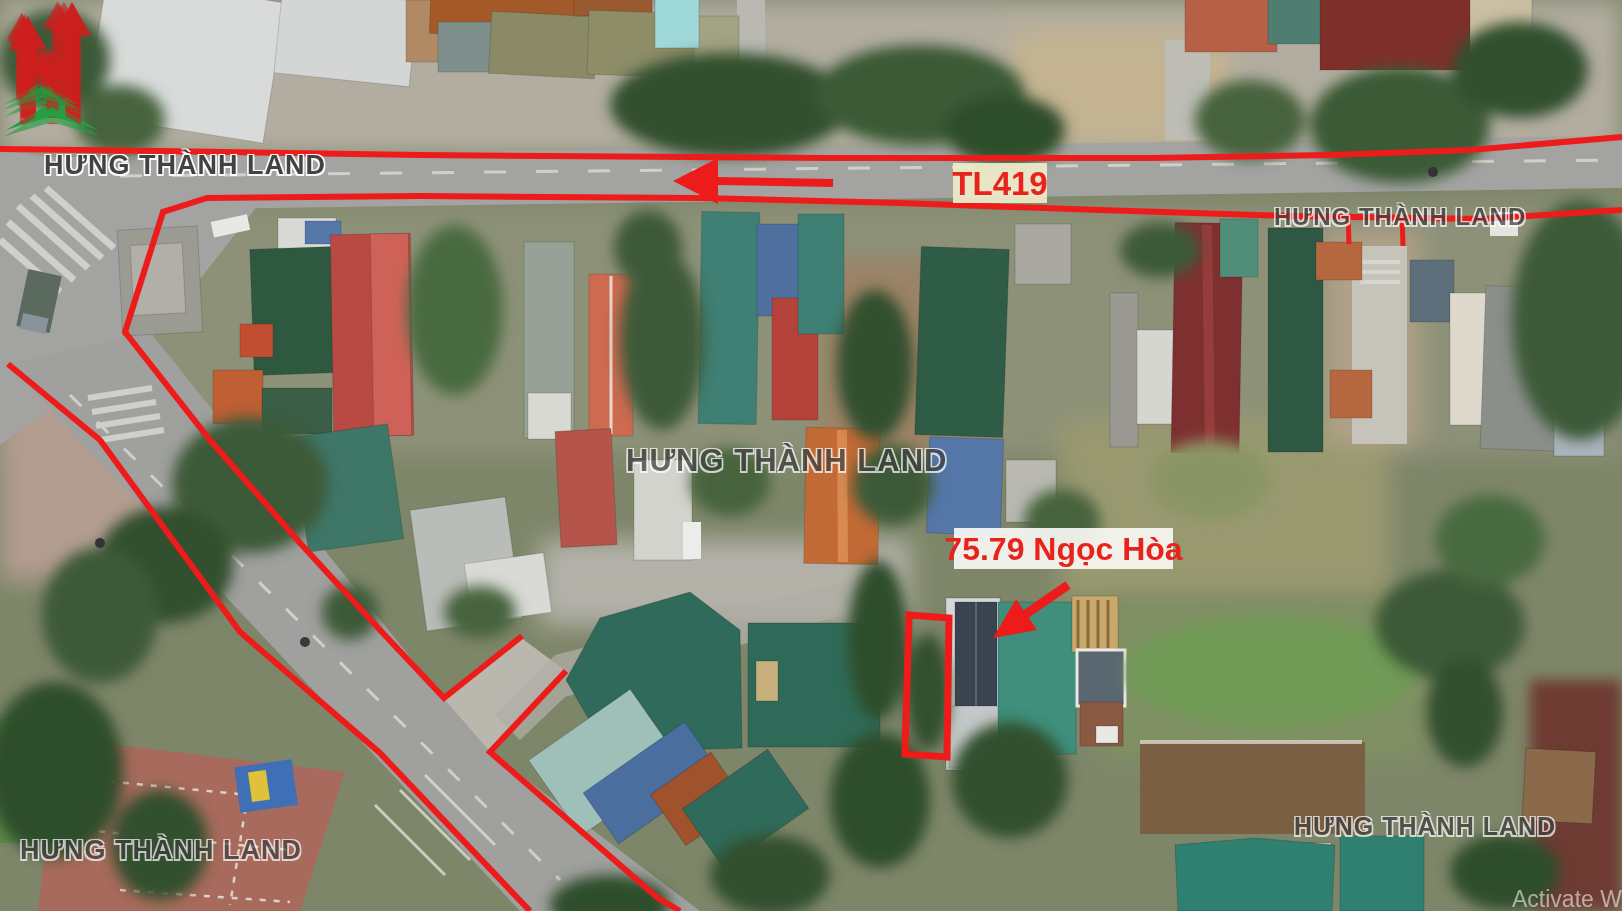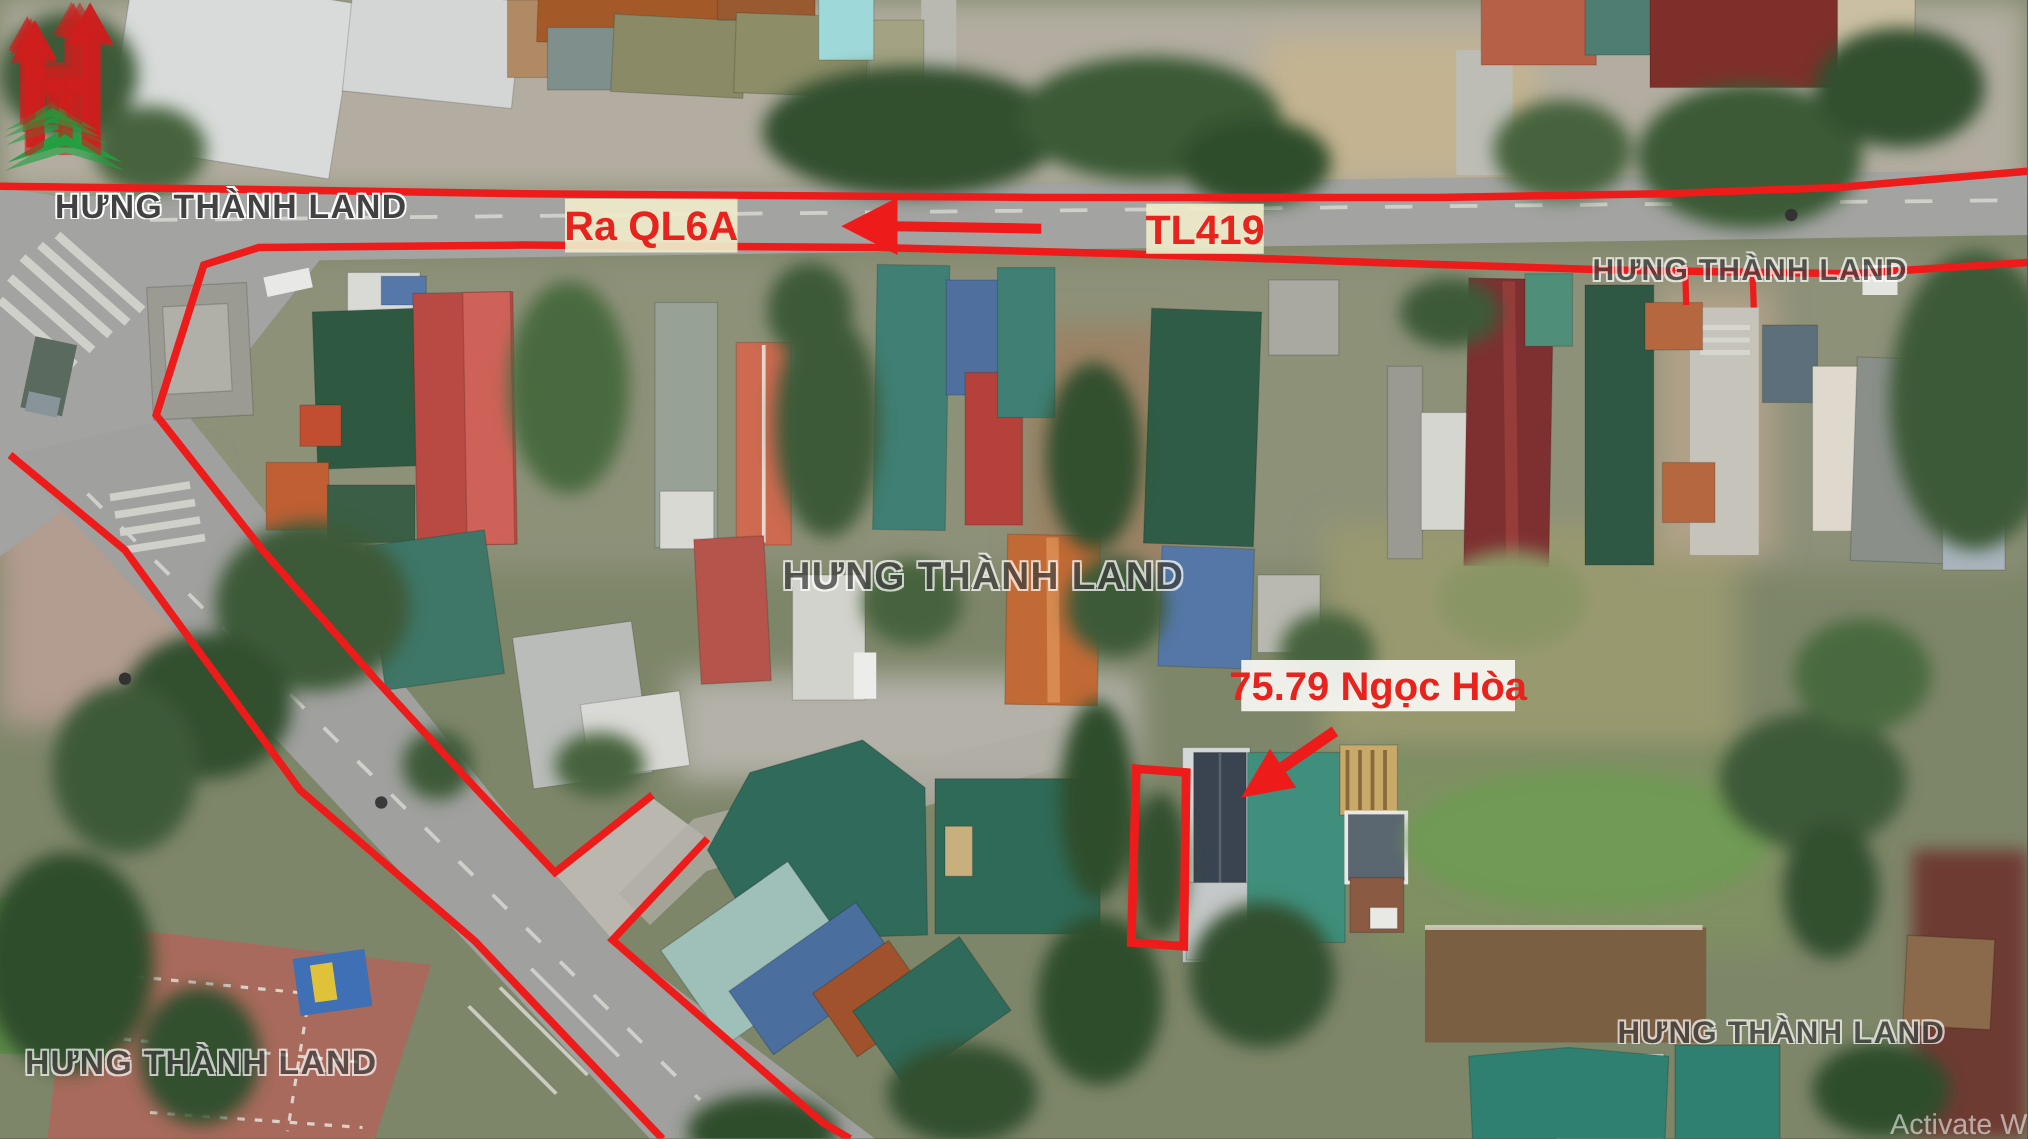--- a/index.html
+++ b/index.html
@@ -11,22 +11,22 @@
   #stage svg{position:absolute;left:0;top:0;}
   
   .label-chip{
     position:absolute;display:flex;align-items:center;justify-content:center;
     font-weight:600;color:var(--label_text_red,#e8221c);
     line-height:1;white-space:nowrap;
   }
   .chip-cream{background:var(--label_bg_cream,rgba(238,236,201,.92));}
   .chip-white{background:var(--label_bg_white,rgba(248,248,244,.92));}
   #lbl-direction{left:452px;top:159px;width:138px;height:43px;font-size:33px;}
-  #lbl-route{left:917px;top:163px;width:94px;height:40px;font-size:33px;}
-  #lbl-plot{left:993px;top:528px;width:219px;height:41px;font-size:32px;}
+  #lbl-route{left:953px;top:163px;width:94px;height:40px;font-size:33px;}
+  #lbl-plot{left:954px;top:528px;width:219px;height:41px;font-size:32px;}
   
   .wm-text{
     position:absolute;font-weight:bold;color:var(--watermark_text,#3d3d3d);
     letter-spacing:1px;white-space:nowrap;
     text-shadow:-1.5px -1.5px 0 #fff,1.5px -1.5px 0 #fff,-1.5px 1.5px 0 #fff,1.5px 1.5px 0 #fff;
     text-align:right;
   }
   .wm-logo{position:absolute;}
   #wm-tl-logo{left:112px;top:16px;width:104px;height:132px;opacity:.92;}
   #wm-tl-text{left:44px;top:150px;font-size:27px;opacity:.95;}
@@ -301,21 +301,20 @@
       <line class="red-line" stroke-width="8" x1="716" y1="181" x2="833" y2="183"></line>
       <polygon class="red-fill" points="673,181 718,158 718,204"></polygon>
     </g>
     <g>
       <line class="red-line" stroke-width="9" x1="1068" y1="585" x2="1026" y2="614"></line>
       <polygon class="red-fill" points="993,638 1016,599 1037,630"></polygon>
     </g>
     <polygon class="red-line" stroke-width="7" fill="none" points="909,615 949,618 947,757 905,754"></polygon>
   </svg>
 
-  <div id="lbl-direction" class="label-chip chip-cream">Ra QL6A</div>
   <div id="lbl-route" class="label-chip chip-cream">TL419</div>
   <div id="lbl-plot" class="label-chip chip-white">75.79 Ngọc Hòa</div>
 
   <svg id="wm-tl-logo" class="wm-logo" viewBox="0 0 100 132">
       <use href="#brandLogoSym"></use>
     </svg>
   <div id="wm-tl-text" class="wm-text">HƯNG THÀNH LAND</div>
 
   <svg id="wm-r-logo" class="wm-logo" viewBox="0 0 100 132">
       <use href="#brandLogoSym"></use>

